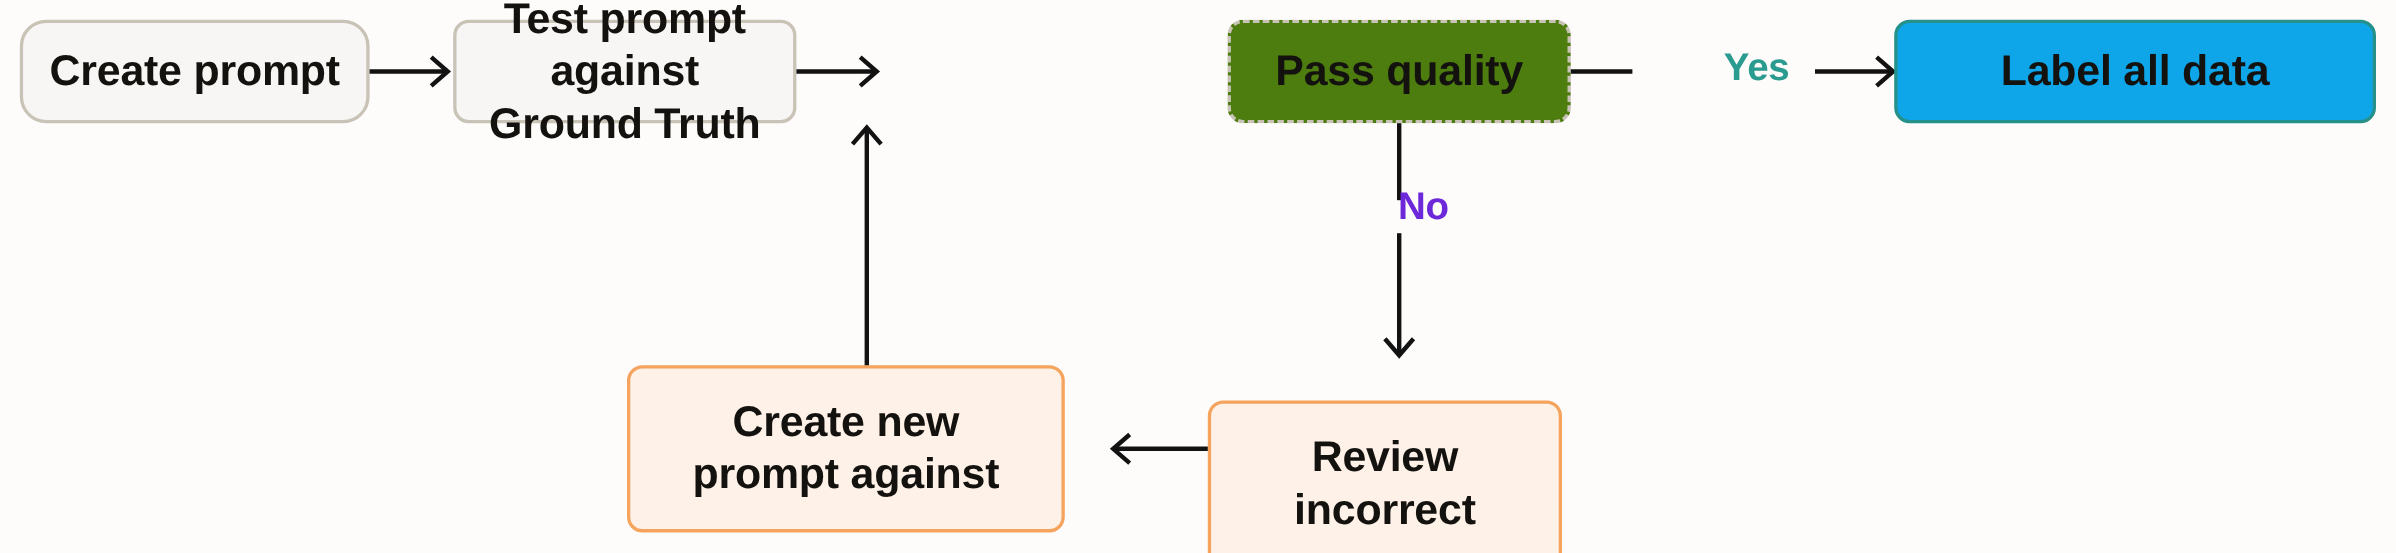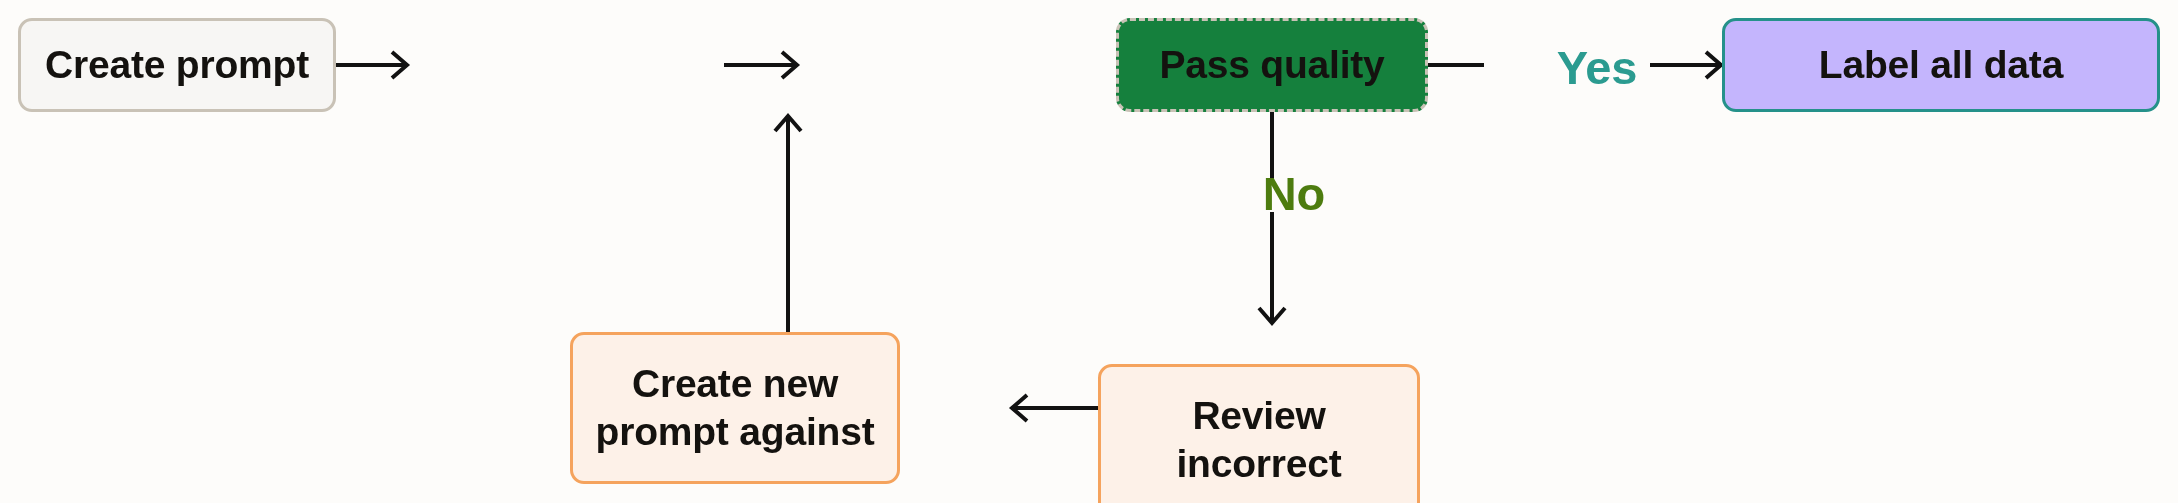--- a/index.html
+++ b/index.html
@@ -31,34 +31,34 @@
     line-height: 1.22;
     color: #14120F;
     letter-spacing: -0.2px;
     padding: 0 16px;
   }
   .node-neutral {
     background: #F7F6F4;
     border: 3px solid #C9C2B6;
   }
   .node-decision {
-    background: #15803d;
+    background: #4d7c0f;
     border: 3px dashed #C9C2B6;
   }
   .node-success {
-    background: #c4b5fd;
+    background: #0ea5e9;
     border: 3px solid #25918A;
   }
   .node-warn {
     background: #FDF1E8;
     border: 3px solid #F5A35D;
   }
   .edge-label {
     position: absolute;
-    font-size: 47px;
+    font-size: 35px;
     font-weight: 700;
     letter-spacing: -0.2px;
     line-height: 1;
     white-space: nowrap;
   }
   .conn {
     position: absolute;
     overflow: visible;
   }
   .conn line, .conn polyline {
@@ -70,29 +70,35 @@
     stroke-width: 4;
     stroke-linecap: butt;
     stroke-linejoin: miter;
   }
 </style>
 </head>
 <body>
 
 <div id="canvas">
 
-  <div class="node node-neutral" style="left:18px; top:18px; width:318px; height:94px;">
+  <div class="node node-neutral" style="left:18px; top:18px; width:318px; height:94px;border-radius:24px;">
     <span>Create prompt</span>
   </div>
 
   <svg class="conn" style="left:336px; top:40px; width:80px; height:50px;" viewBox="0 0 80 50">
     <line x1="0" y1="25" x2="70" y2="25"></line>
     <polyline class="head" points="56,12 71,25 56,38"></polyline>
   </svg>
 
+  <div class="node node-neutral" style="left:412px; top:18px; width:312px; height:94px;">
+    <span>
+      <span>Test prompt against</span><br>
+      <span>Ground Truth</span>
+    </span>
+  </div>
 
   <svg class="conn" style="left:724px; top:40px; width:82px; height:50px;" viewBox="0 0 82 50">
     <line x1="0" y1="25" x2="72" y2="25"></line>
     <polyline class="head" points="58,12 73,25 58,38"></polyline>
   </svg>
 
   <div class="node node-decision" style="left:1116px; top:18px; width:312px; height:94px;">
     <span>
       <span>Pass quality</span><br>
     </span>
@@ -113,40 +119,40 @@
 
   <div class="node node-success" style="left:1722px; top:18px; width:438px; height:94px;">
     <span>Label all data</span>
   </div>
 
   <svg class="conn" style="left:1250px; top:112px; width:44px; height:72px;" viewBox="0 0 44 72">
     <line x1="22" y1="0" x2="22" y2="70"></line>
   </svg>
 
   <div class="edge-label" style="left:1272px; top:170px; transform:translateX(-50%);">
-    <span style="color:#4d7c0f;margin-left:44px;">No</span>
+    <span style="color:#6d28d9;margin-left:44px;">No</span>
   </div>
 
   <svg class="conn" style="left:1250px; top:212px; width:44px; height:118px;" viewBox="0 0 44 118">
     <line x1="22" y1="0" x2="22" y2="110"></line>
     <polyline class="head" points="9,96 22,111 35,96"></polyline>
   </svg>
 
   <div class="node node-warn" style="left:1098px; top:332px; width:322px; height:152px;margin-top:32px;">
     <span>
       <span>Review incorrect</span><br>
     </span>
   </div>
 
   <svg class="conn" style="left:1000px; top:383px; width:104px; height:50px;" viewBox="0 0 104 50">
     <line x1="98" y1="25" x2="12" y2="25"></line>
     <polyline class="head" points="27,12 12,25 27,38"></polyline>
   </svg>
 
-  <div class="node node-warn" style="left:570px; top:332px; width:330px; height:152px;">
+  <div class="node node-warn" style="left:570px; top:332px; width:398px; height:152px;">
     <span>
       <span>Create new</span><br>
       <span>prompt against</span>
     </span>
   </div>
 
   <svg class="conn" style="left:766px; top:110px; width:44px; height:226px;" viewBox="0 0 44 226">
     <line x1="22" y1="222" x2="22" y2="6"></line>
     <polyline class="head" points="9,21 22,6 35,21"></polyline>
   </svg>

